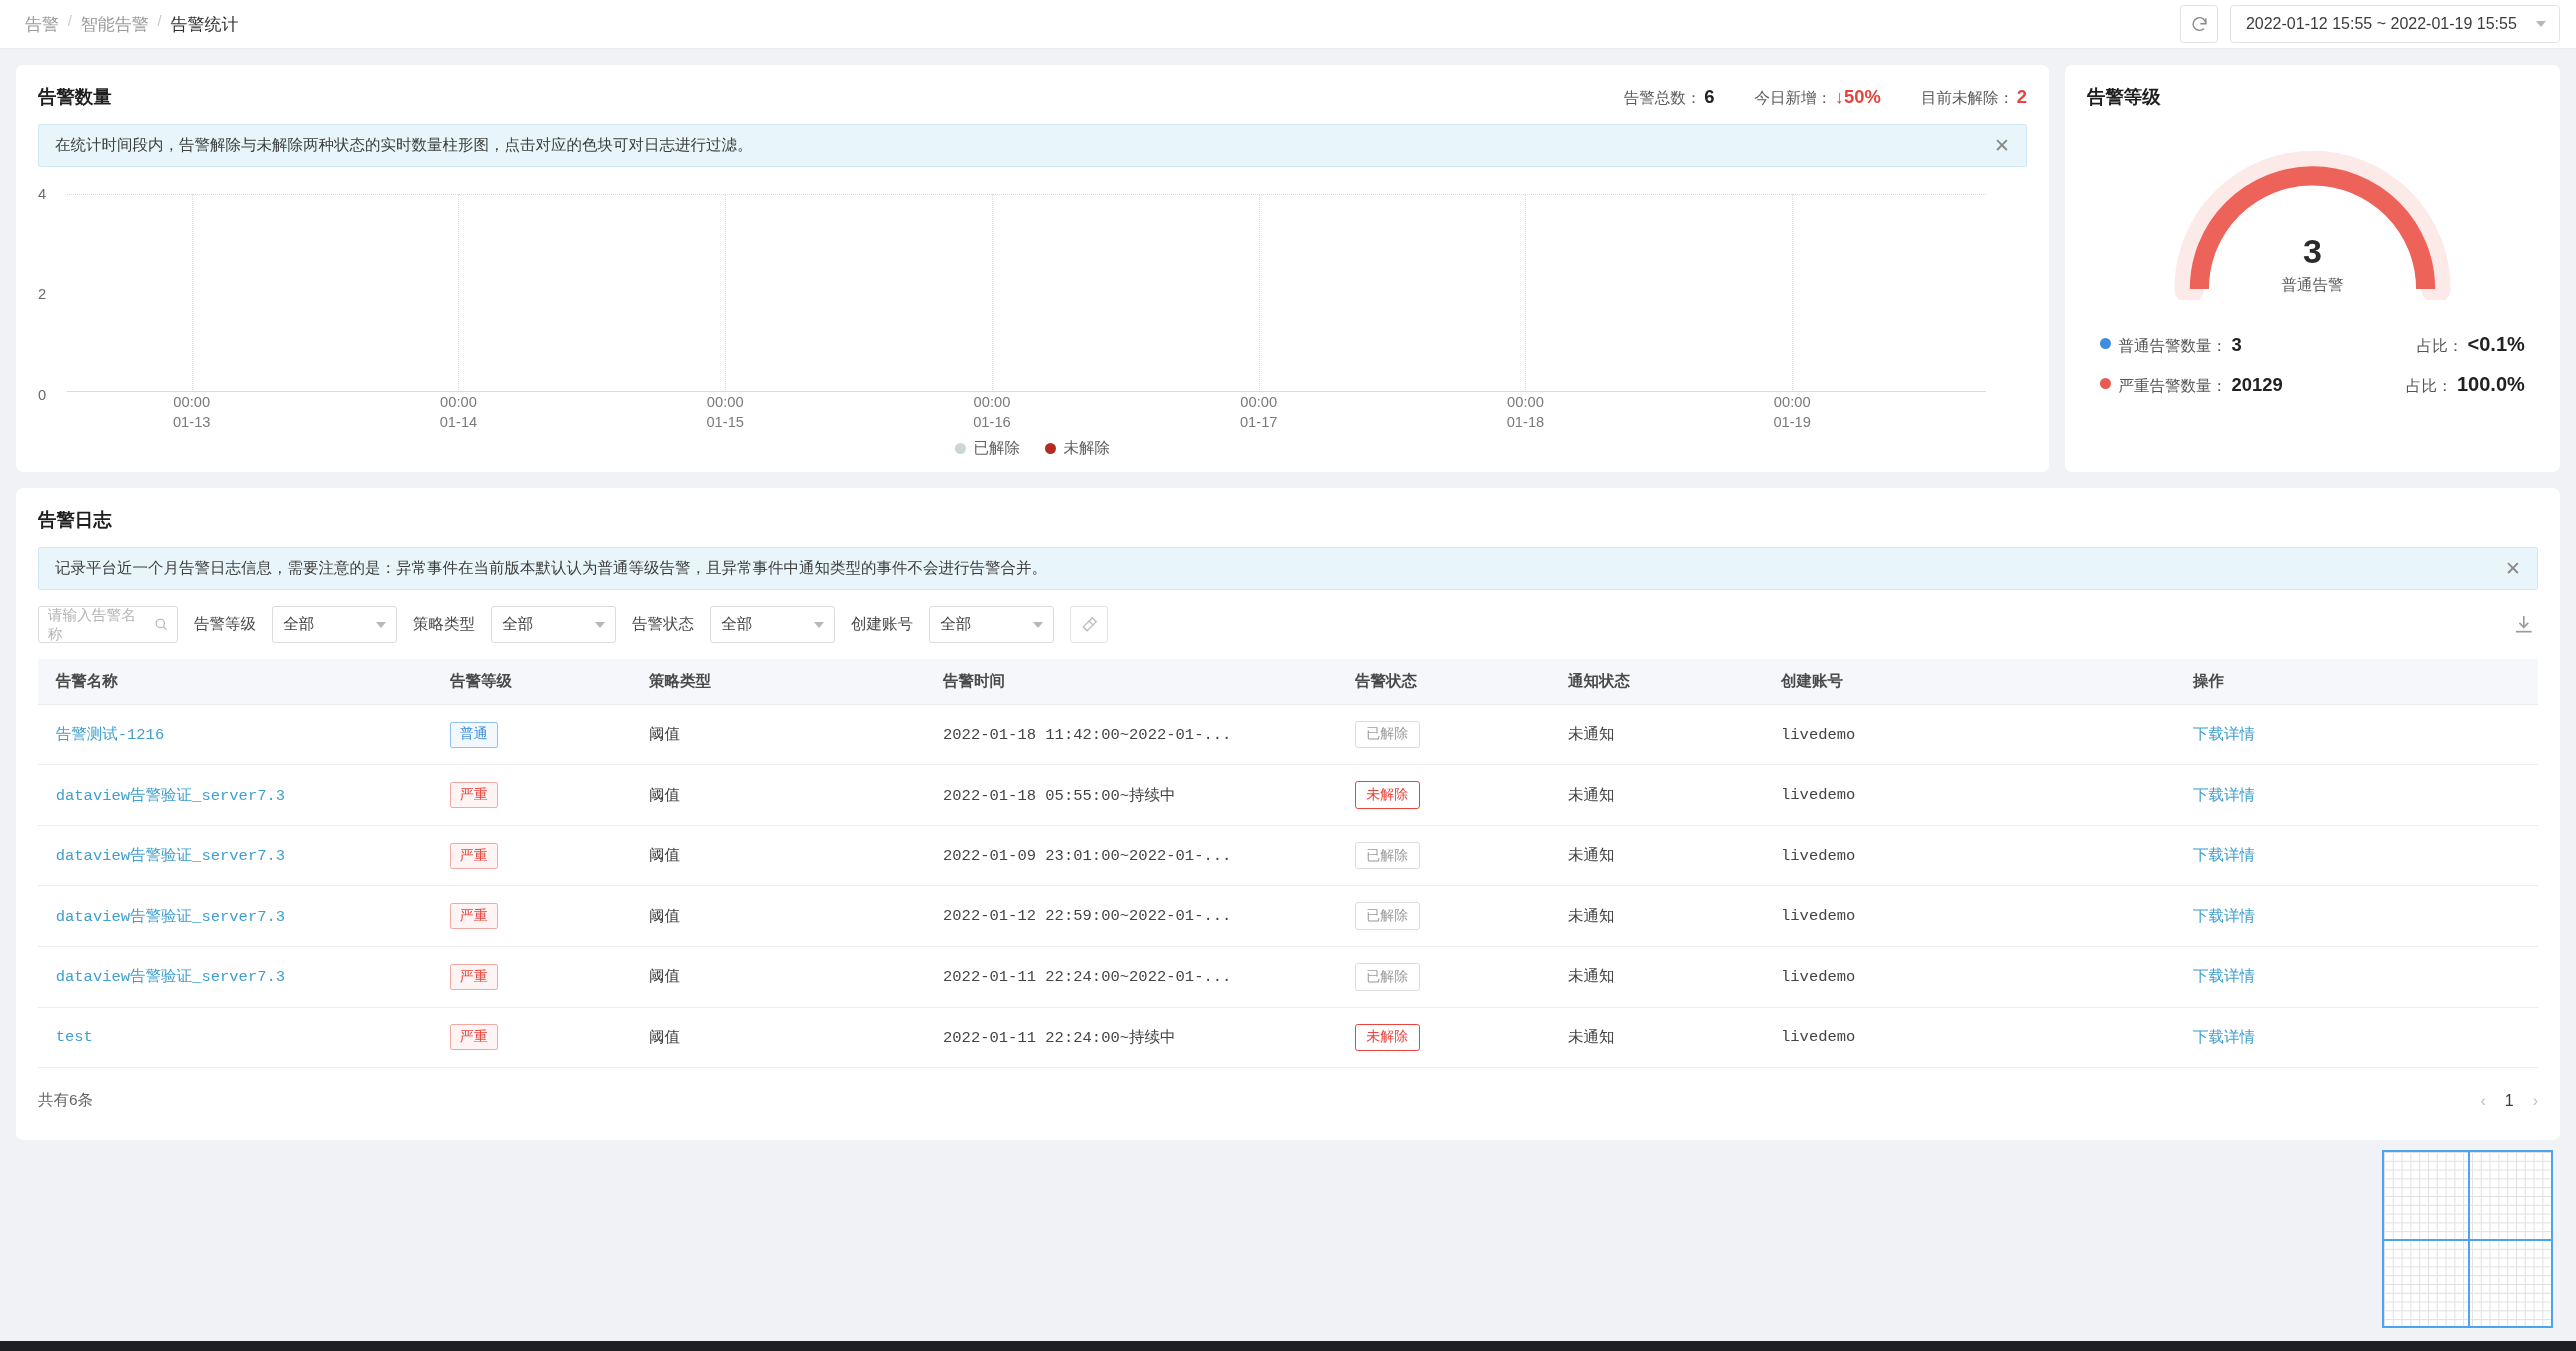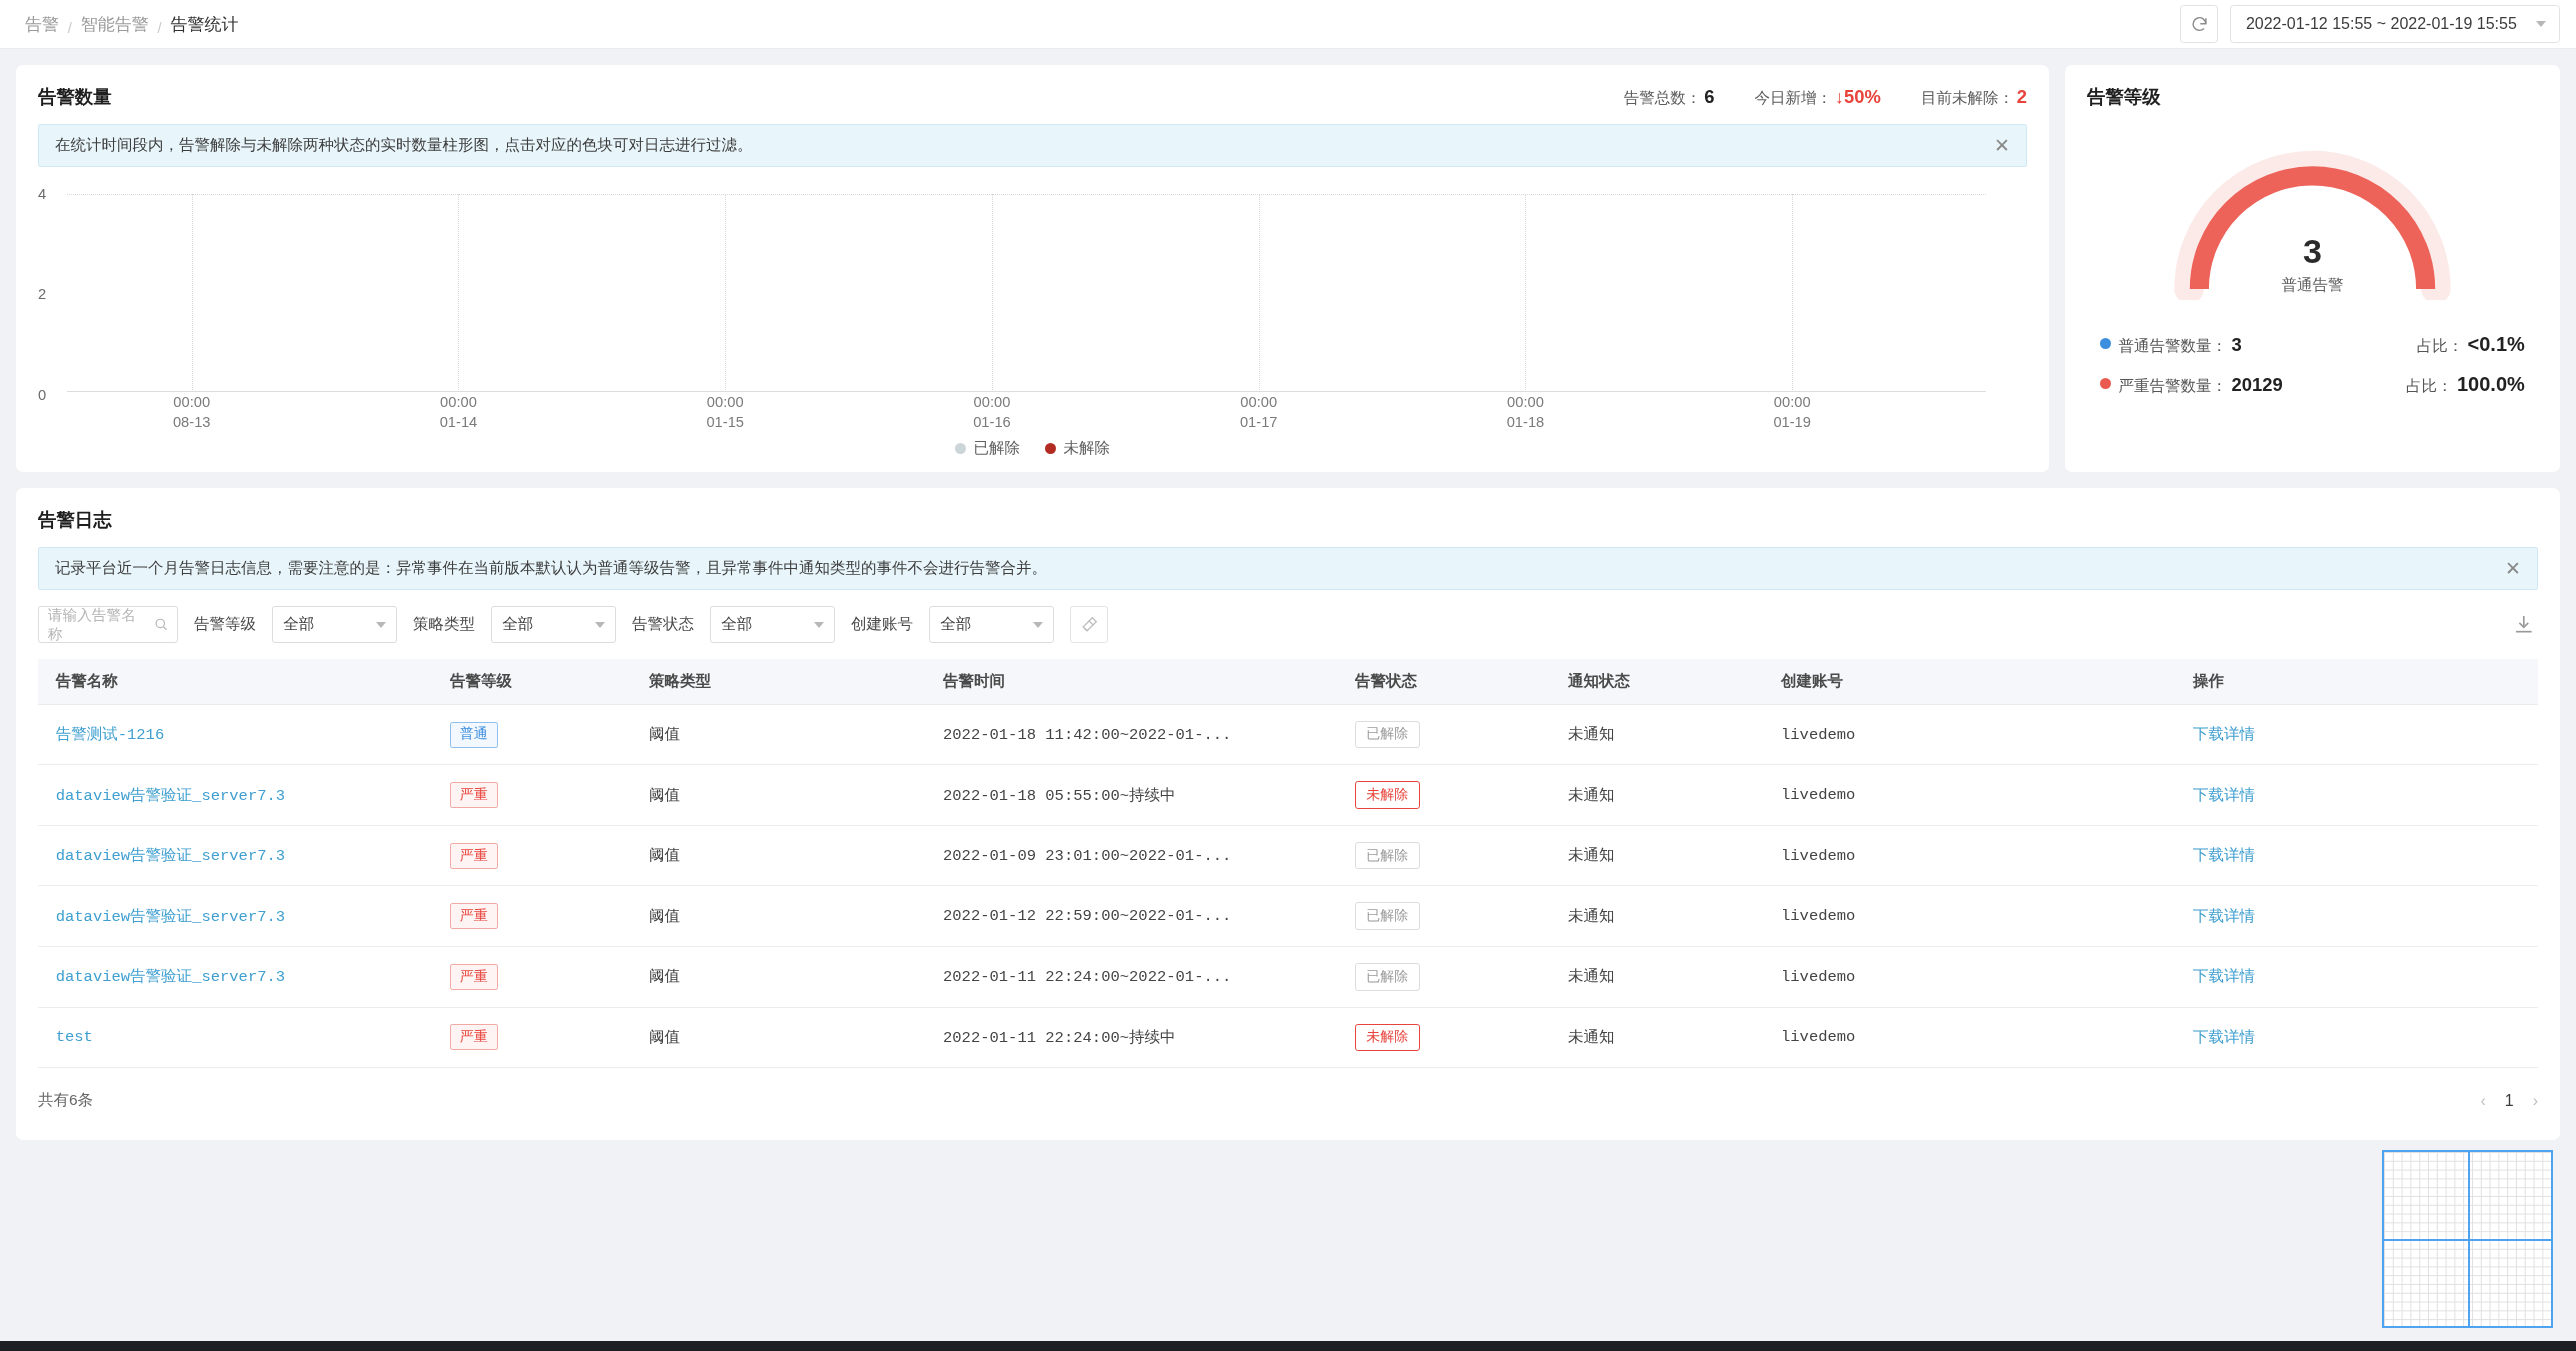--- a/index.html
+++ b/index.html
@@ -12,21 +12,21 @@
     overflow:hidden;
     position:relative;
   }
 
   
   .topbar{
     height:49px; background:#fff; display:flex; align-items:center;
     justify-content:space-between; padding:0 16px 0 25px;
     border-bottom:0.7px solid #ececec;
   }
-  .crumbs{ display:flex; align-items:flex-end; font-size:17px; }
+  .crumbs{ display:flex; align-items:flex-start; font-size:17px; }
   .crumbs .c{ color:#9a9a9a; }
   .crumbs .c.cur{ color:#2f2f2f; }
   .crumbs .sep{ color:#c9c9c9; margin:0 8.8px; font-size:14.7px; }
   .topright{ display:flex; align-items:center; gap:11.8px; }
   .icon-btn{
     width:38px;height:38px;border:0.7px solid #e2e2e2;border-radius:3.7px;background:#fff;
     display:flex;align-items:center;justify-content:center;
   }
   .daterange{
     height:38px;border:0.7px solid #e2e2e2;border-radius:3.7px;background:#fff;
@@ -620,21 +620,21 @@
                 <div class="seg-open" style="height: 50%;"></div>
               </div>
             </div>
           </div>
         <div class="axisline"></div>
       </div>
 
       <div class="xticks" id="xticks">
           <div class="xtick" style="left: 6.5%;">
             <div>00:00</div>
-            <div>08-13</div>
+            <div>01-13</div>
           </div>
           <div class="xtick" style="left: 20.4%;">
             <div>00:00</div>
             <div>01-14</div>
           </div>
           <div class="xtick" style="left: 34.3%;">
             <div>00:00</div>
             <div>01-15</div>
           </div>
           <div class="xtick" style="left: 48.2%;">

